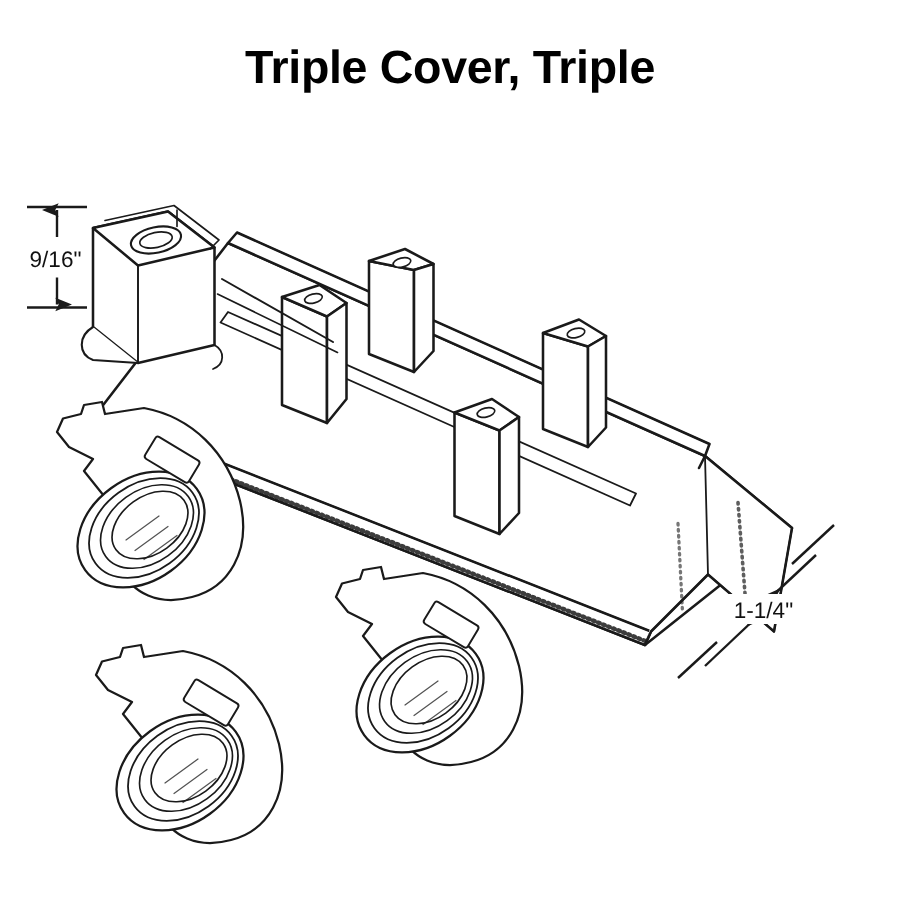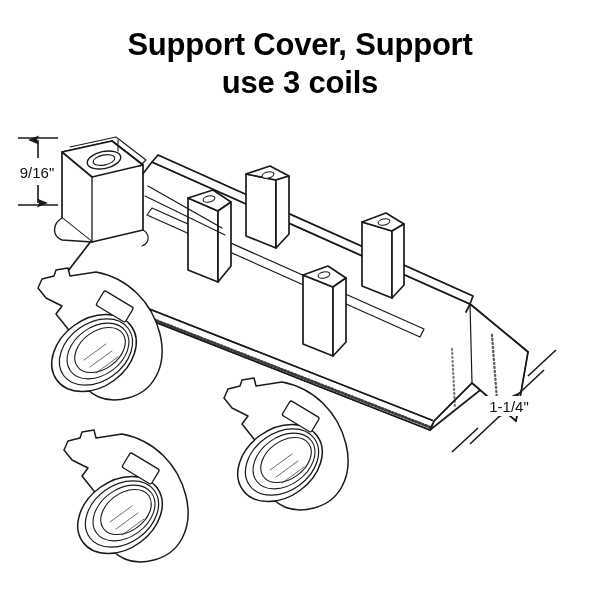--- a/index.html
+++ b/index.html
@@ -46,22 +46,21 @@
     font-weight: normal;
     fill: #111111;
   }
 </style>
 </head>
 <body>
 
 <div id="canvas">
 
   <div id="title-block">
-    <span class="title-line">Support Cover, Support</span>
-    <span class="title-line">use 3 coils</span>
+    <span class="title-line">Triple Cover, Triple</span>
   </div>
 
   <svg id="artwork" width="600" height="600" viewBox="0 0 600 600">
 
     <defs>
       <marker id="arrUp" viewBox="0 0 10 10" refX="5" refY="9" markerWidth="7" markerHeight="7" orient="auto-start-reverse">
         <path d="M5,0 L9,10 L5,8 L1,10 Z" fill="#1a1a1a"></path>
       </marker>
       <marker id="arrA" viewBox="0 0 10 10" refX="9" refY="5" markerWidth="8" markerHeight="8" orient="auto">
         <path d="M0,5 L10,1.5 L8,5 L10,8.5 Z" fill="#1a1a1a"></path>

